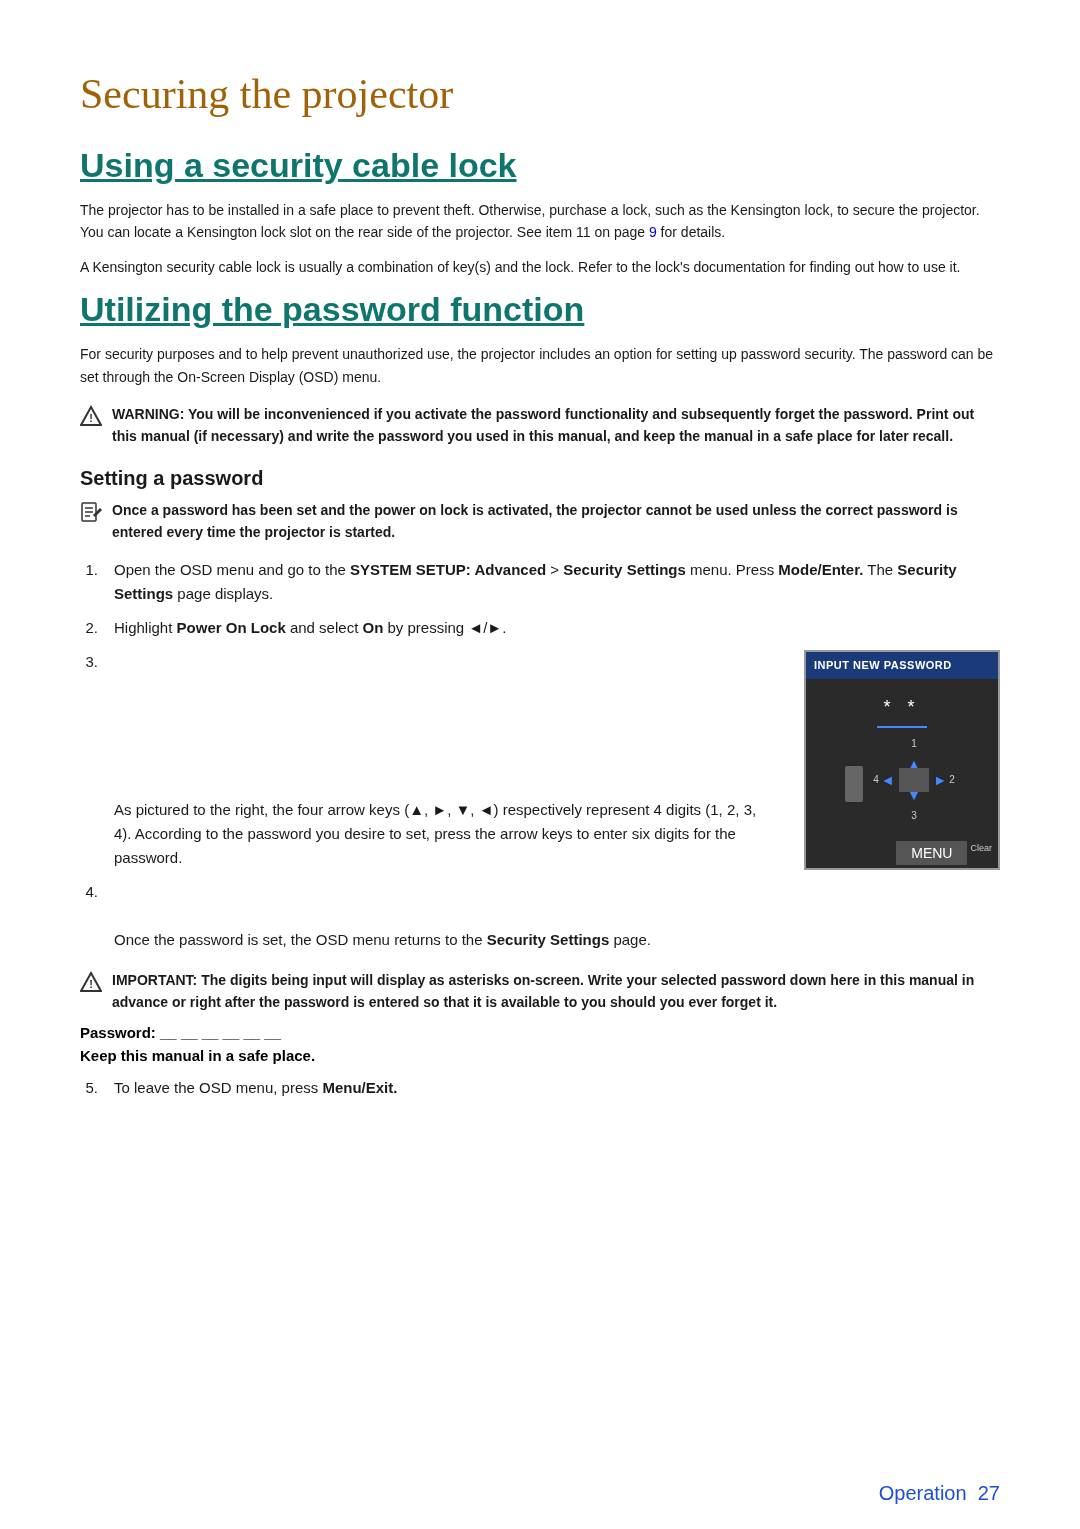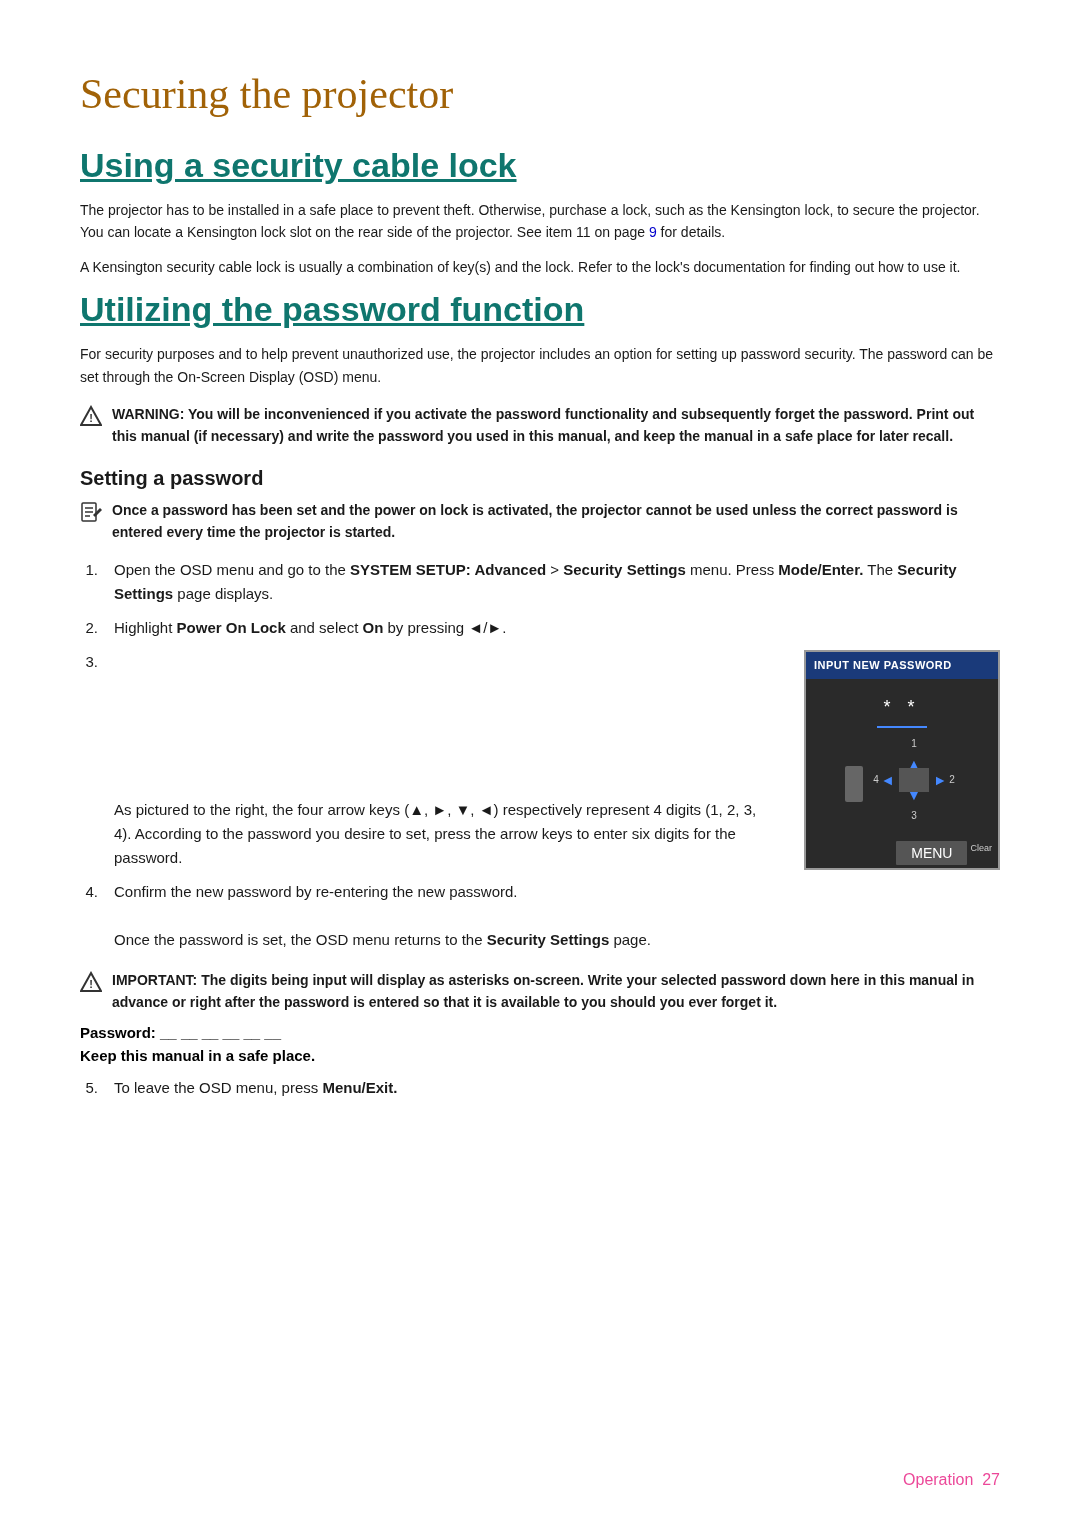--- a/index.html
+++ b/index.html
@@ -257,25 +257,25 @@
 
     .keep-safe {
       font-size: 15px;
       font-family: Arial, sans-serif;
       font-weight: bold;
       margin-bottom: 12px;
     }
 
     .page-footer {
       position: absolute;
-      bottom: 40px;
+      bottom: 24px;
       right: 80px;
-      font-size: 16px;
-      font-family: Arial, sans-serif;
-      color: #ec4899;
+      font-size: 20px;
+      font-family: Arial, sans-serif;
+      color: #1d4ed8;
     }
   </style>
 </head>
 <body>
 
 <h1 class="page-title">Securing the projector</h1>
 
 <h2 class="section-heading">Using a security cable lock</h2>
 
 <p class="body-text">
@@ -383,21 +383,20 @@
           </div>
         </div>
 
       </div>
     </div>
   </li>
 
   <li>
     <span class="list-number">4.</span>
     <div class="list-content">
-      <span>Confirm the new password by re-entering the new password.</span>
       <br><br>
       <span>Once the password is set, the OSD menu returns to the </span><span class="bold">Security Settings</span><span> page.</span>
     </div>
   </li>
 
 </ol>
 
 <div class="important-box">
   <span class="warning-icon">
     <svg width="22" height="22" viewBox="0 0 22 22">

